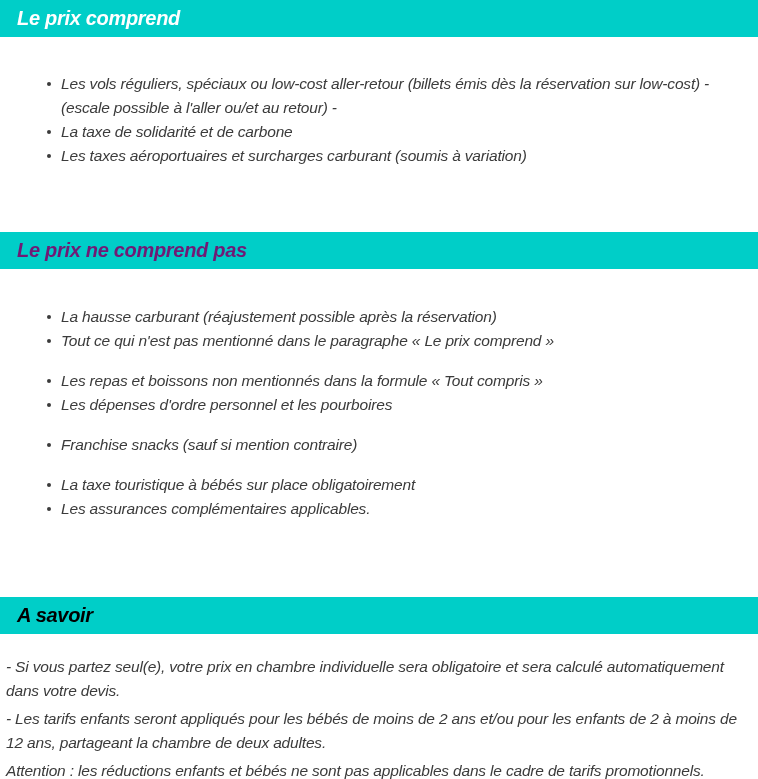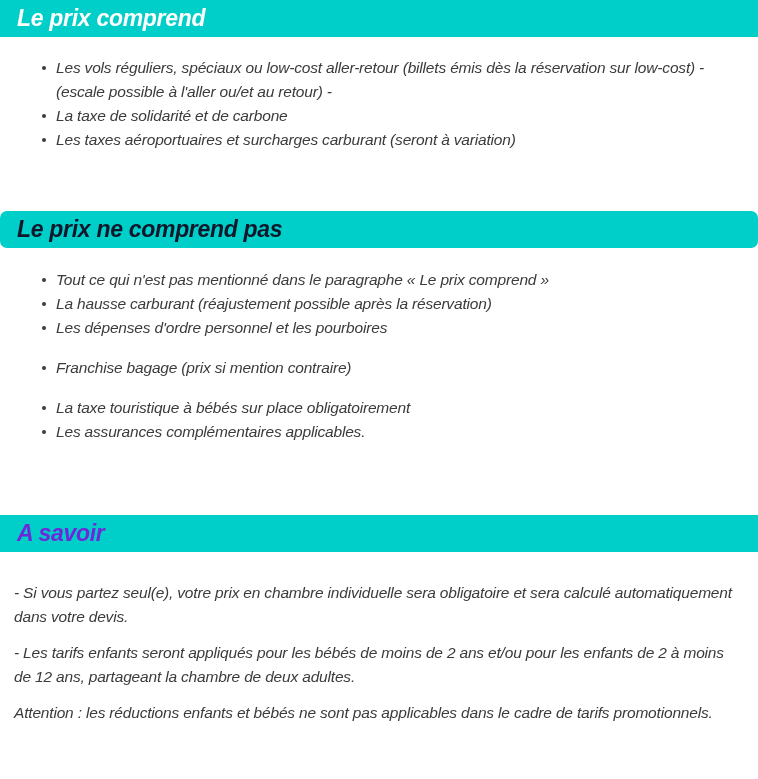--- a/index.html
+++ b/index.html
@@ -20,34 +20,34 @@
     position: relative;
   }
 
   
   .section-header {
     background: #00cec8;
     color: #ffffff;
     font-family: "Liberation Sans", "DejaVu Sans", sans-serif;
     font-style: italic;
     font-weight: bold;
-    font-size: 23px;
+    font-size: 20px;
     line-height: 37px;
     height: 37px;
     padding: 0 0 0 17px;
     letter-spacing: -0.3px;
     white-space: nowrap;
     overflow: hidden;
   }
 
   
   .bullet-list {
     list-style: none;
-    margin: 0;
-    padding: 16px;
+    margin: 16px;
+    padding: 5px;
   }
   .bullet-item {
     position: relative;
     font-style: italic;
     font-size: 15.5px;
     line-height: 24px;
     color: #3b3b3b;
     padding-left: 40px;
     margin: 0;
     letter-spacing: -0.18px;
@@ -79,63 +79,64 @@
 
   
   .note-block {
     padding-top: 17px;
   }
   .note-line {
     font-style: italic;
     font-size: 15.5px;
     line-height: 24px;
     color: #3b3b3b;
-    margin: 12px;
+    margin: 4px;
     padding: 0 8px 0 2px;
     letter-spacing: -0.18px;
   }
 
   
   .spacer-1 { height: 43px; }
   .spacer-2 { height: 55px; }
 </style>
 </head>
 <body style="color: rgb(59, 59, 59);">
 
 <div class="page">
 
   <div>
     <div class="section-header" style="background-color: rgb(0, 206, 200); color: rgb(255, 255, 255);">Le prix comprend</div>
 
     <ul class="bullet-list list-block-a">
       <li class="bullet-item">Les vols réguliers, spéciaux ou low-cost aller-retour (billets émis dès la réservation sur low-cost) - (escale possible à l'aller ou/et au retour) -</li>
       <li class="bullet-item">La taxe de solidarité et de carbone</li>
-      <li class="bullet-item">Les taxes aéroportuaires et surcharges carburant (seront à variation)</li>
+      <li class="bullet-item">Les taxes aéroportuaires et surcharges carburant (soumis à variation)</li>
     </ul>
   </div>
 
   <div class="spacer-1"></div>
 
   <div>
-    <div class="section-header" style="background-color: rgb(0, 206, 200); color: #0f172a; border-radius: 7px;">Le prix ne comprend pas</div>
+    <div class="section-header" style="background-color: rgb(0, 206, 200); color: #701a75;">Le prix ne comprend pas</div>
 
     <ul class="bullet-list list-block-b">
+      <li class="bullet-item">La hausse carburant (réajustement possible après la réservation)</li>
       <li class="bullet-item">Tout ce qui n'est pas mentionné dans le paragraphe « Le prix comprend »</li>
-      <li class="bullet-item">La hausse carburant (réajustement possible après la réservation)</li>
+      <li class="bullet-item gap-before">Les repas et boissons non mentionnés dans la formule « Tout compris »</li>
       <li class="bullet-item">Les dépenses d'ordre personnel et les pourboires</li>
-      <li class="bullet-item gap-before">Franchise bagage (prix si mention contraire)</li>
+      <li class="bullet-item gap-before">Franchise snacks (sauf si mention contraire)</li>
       <li class="bullet-item gap-before">La taxe touristique à bébés sur place obligatoirement</li>
       <li class="bullet-item">Les assurances complémentaires applicables.</li>
     </ul>
   </div>
 
   <div class="spacer-2"></div>
 
   <div>
-    <div class="section-header" style="background-color: rgb(0, 206, 200); color: #6d28d9;">A savoir</div>
+    <div class="section-header" style="background-color: rgb(0, 206, 200); color: #000000;">A savoir</div>
 
     <div class="note-block">
       <p class="note-line">- Si vous partez seul(e), votre prix en chambre individuelle sera obligatoire et sera calculé automatiquement dans votre devis.</p>
       <p class="note-line">- Les tarifs enfants seront appliqués pour les bébés de moins de 2 ans et/ou pour les enfants de 2 à moins de 12 ans, partageant la chambre de deux adultes.</p>
       <p class="note-line">Attention : les réductions enfants et bébés ne sont pas applicables dans le cadre de tarifs promotionnels.</p>
     </div>
   </div>
 
 </div>
 

